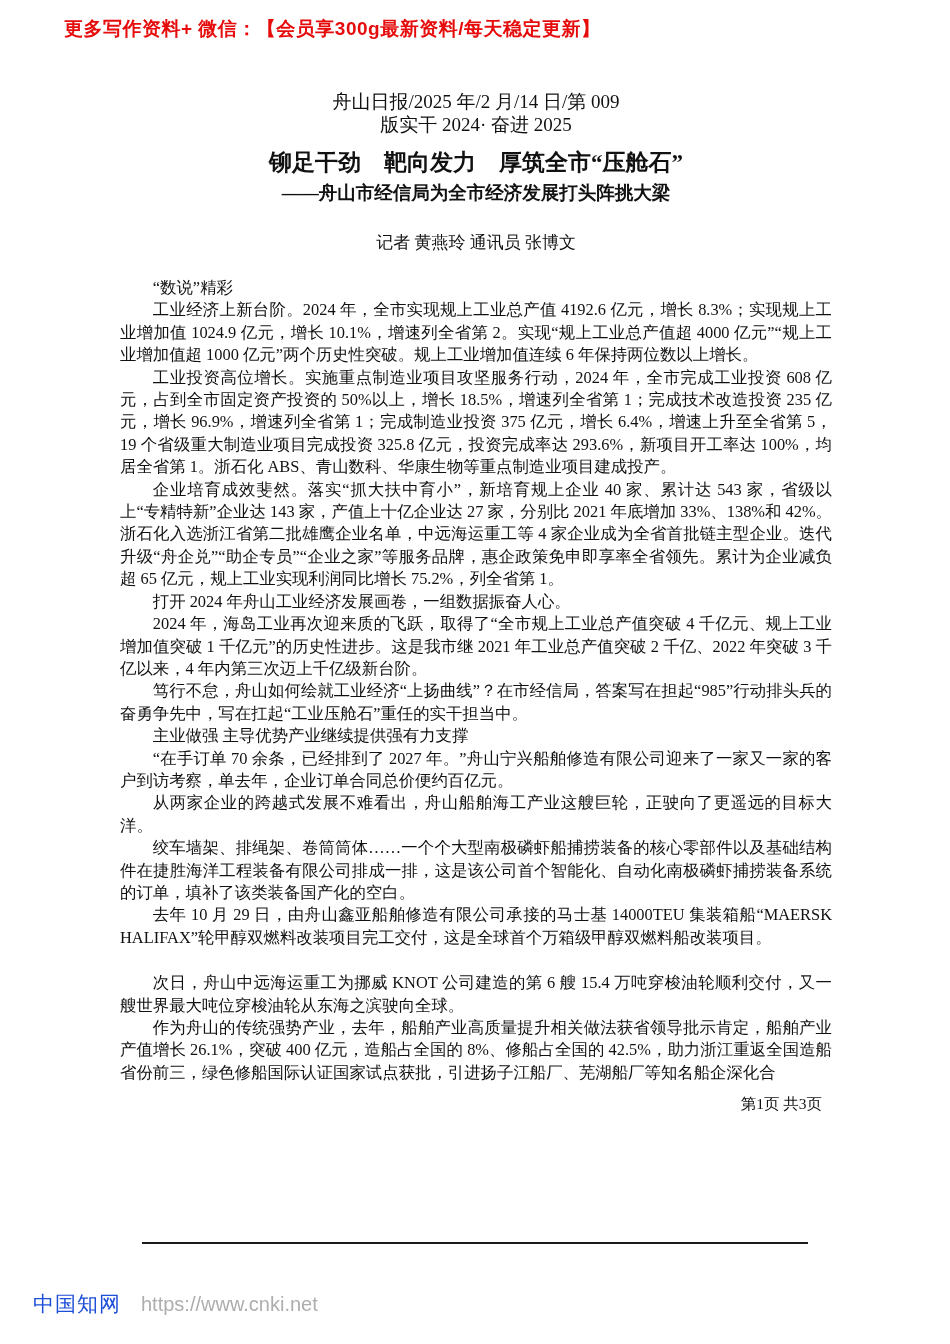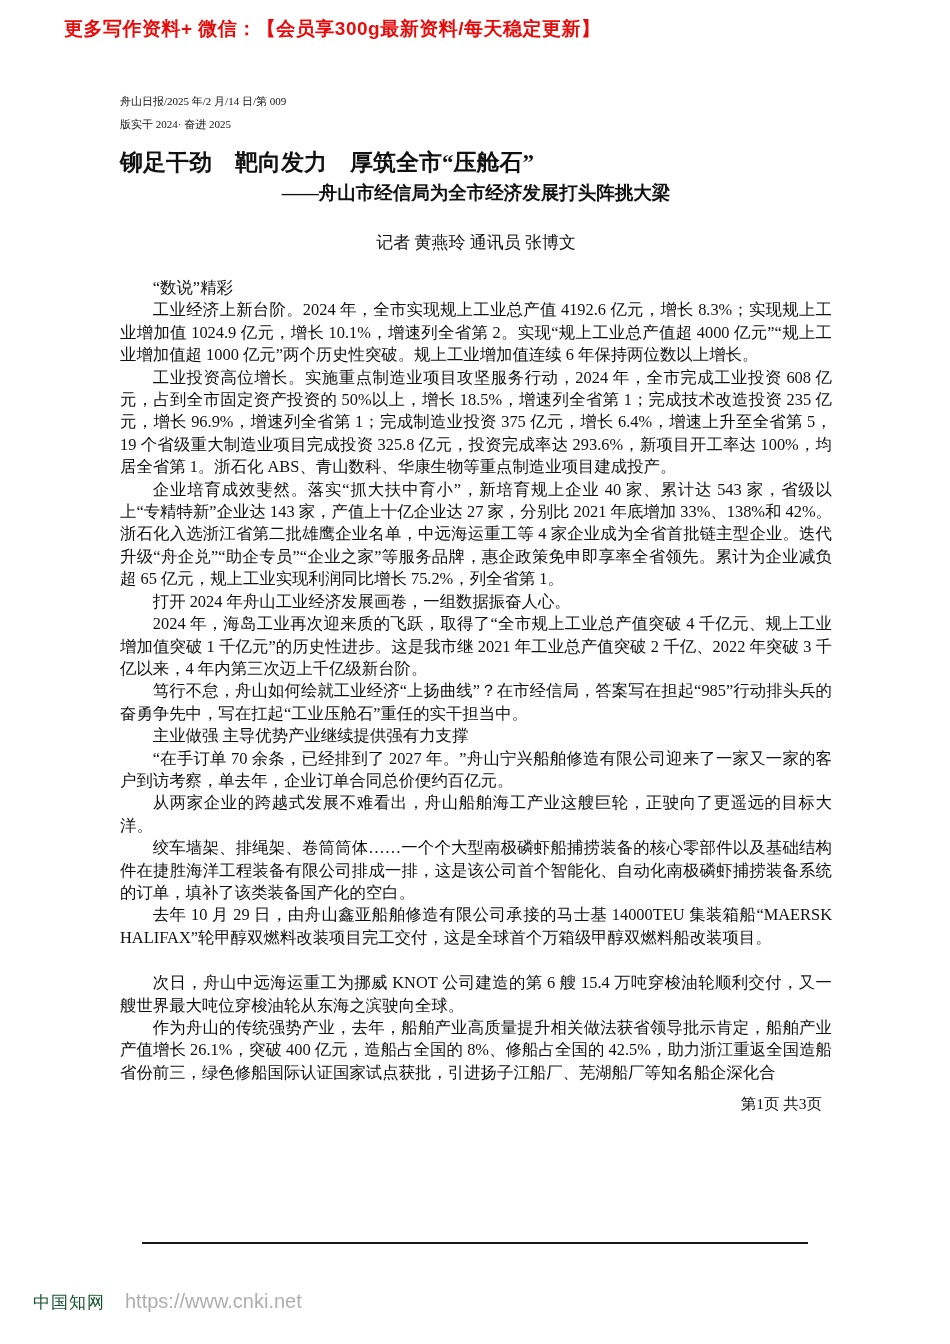--- a/index.html
+++ b/index.html
@@ -21,26 +21,27 @@
     letter-spacing: 0.5px;
     font-family: "Liberation Sans", sans-serif;
   }
   .content {
     position: absolute;
     left: 120px;
     top: 90px;
     width: 712px;
   }
   .meta-line {
-    font-size: 11px;
+    font-size: 19px;
     line-height: 23px;
-    text-align: left;
+    text-align: center;
   }
   .title {
     margin-top: 12px;
+    text-align: center;
     font-size: 23px;
     font-weight: 700;
     line-height: 30px;
   }
   .subtitle {
     margin-top: 3px;
     text-align: center;
     font-size: 18.5px;
     font-weight: 700;
     line-height: 25px;
@@ -83,22 +84,22 @@
   .watermark {
     position: absolute;
     left: 33px;
     top: 1290px;
     display: flex;
     align-items: baseline;
     gap: 20px;
     font-family: "Liberation Sans", sans-serif;
   }
   .watermark .site-name {
-    font-size: 17px;
-    color: #14532d;
+    font-size: 21px;
+    color: #1d4ed8;
     letter-spacing: 1px;
   }
   .watermark .site-url {
     font-size: 20px;
     color: #aeaeae;
   }
 </style>
 </head>
 <body>
 

